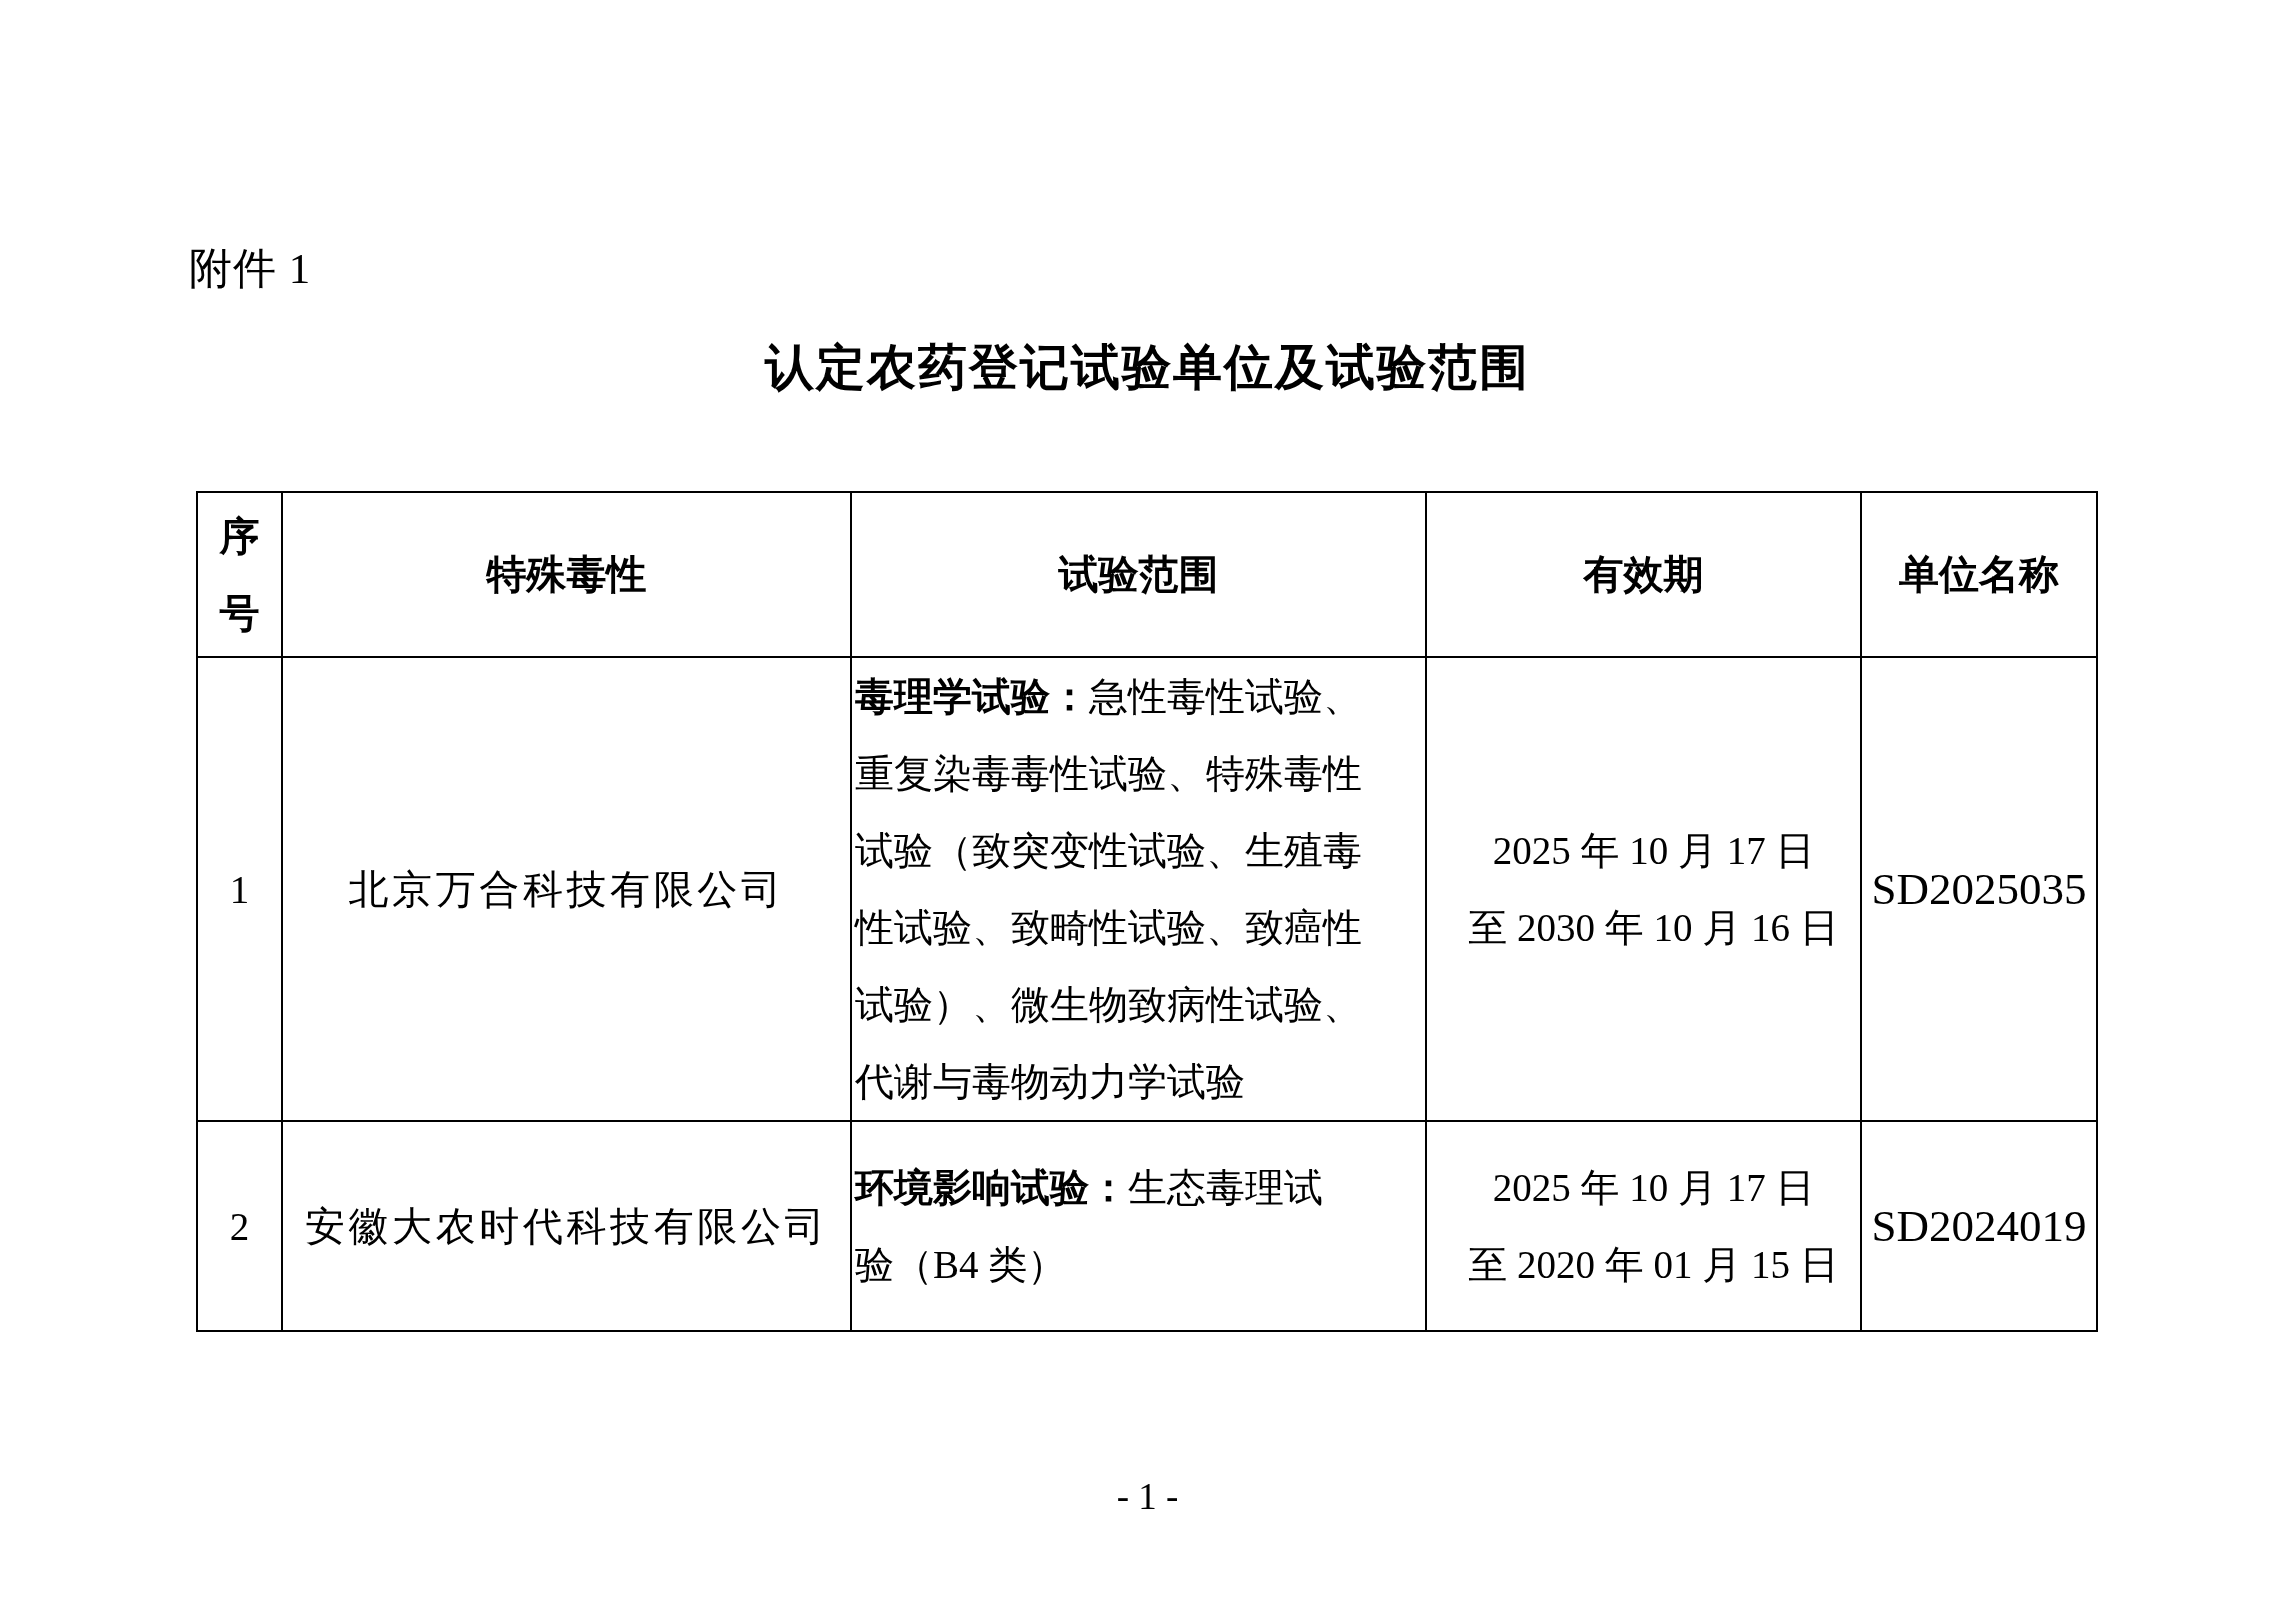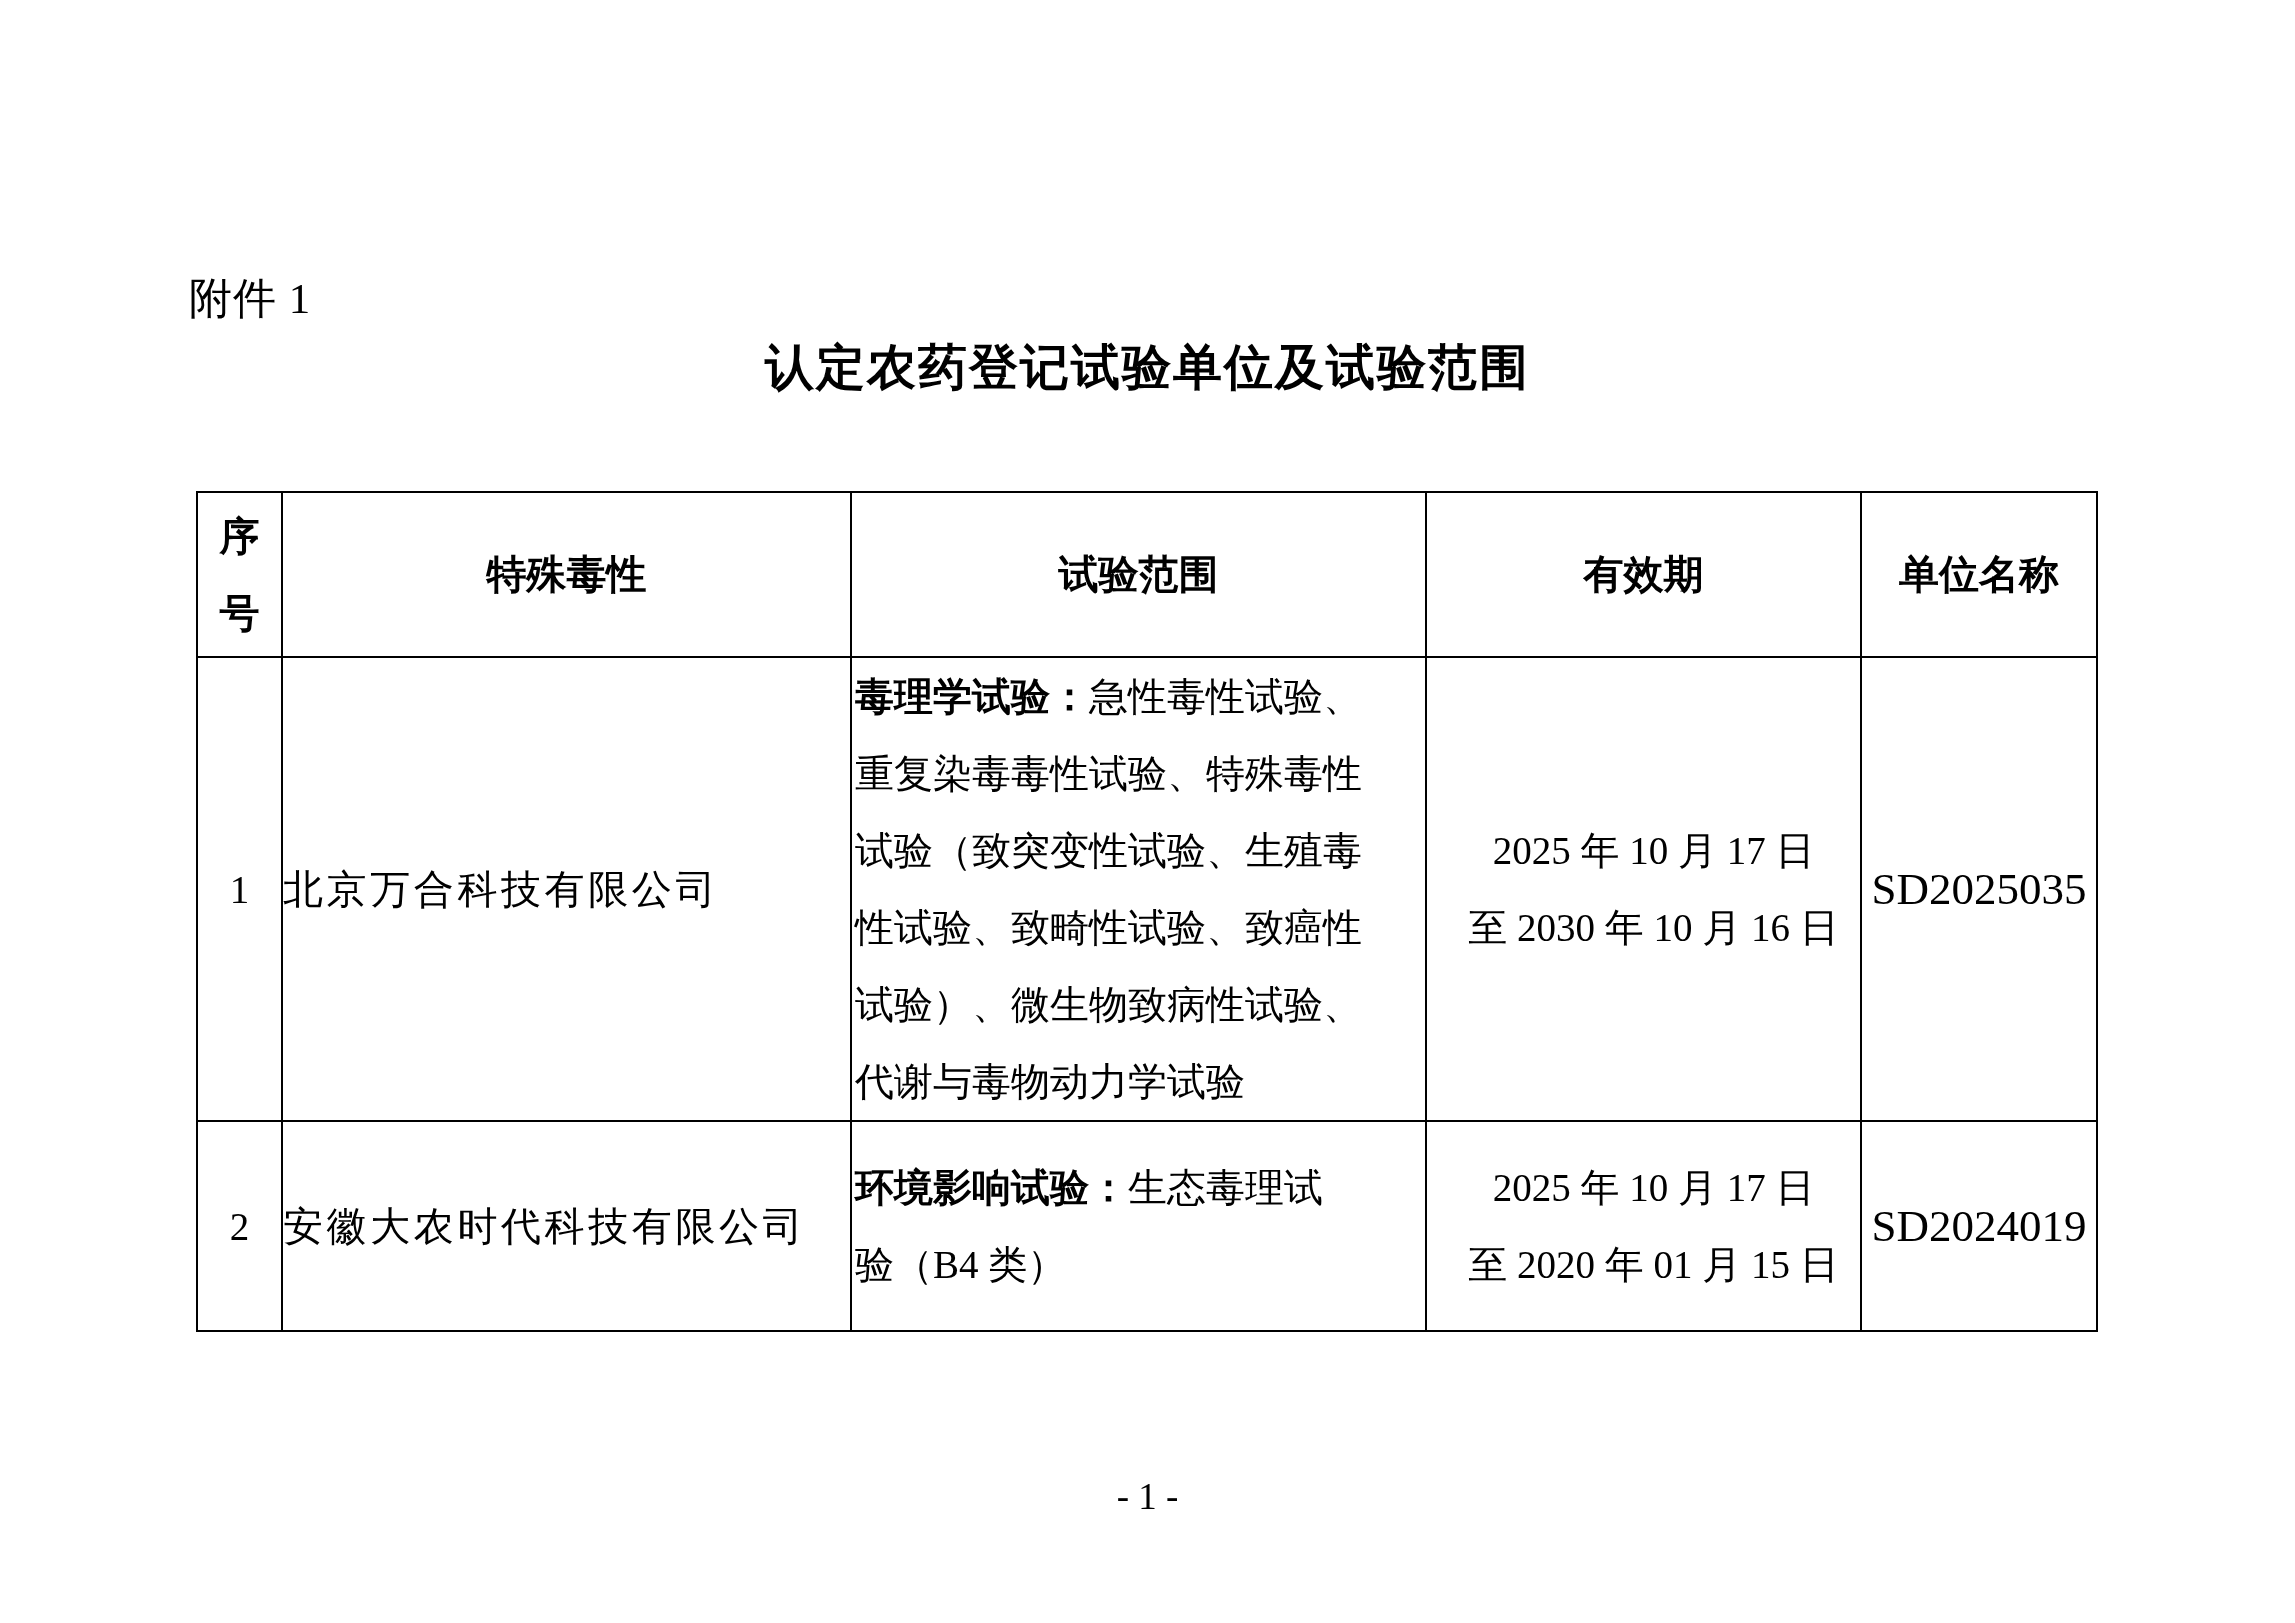--- a/index.html
+++ b/index.html
@@ -5,21 +5,21 @@
   * { margin: 0; padding: 0; box-sizing: border-box; }
   html, body { background: #ffffff; }
   body {
     width: 2295px; height: 1623px;
     position: relative;
     color: #000;
     font-family: "Liberation Serif", "DejaVu Serif", serif;
   }
   .attachment {
     position: absolute;
-    left: 189px; top: 273px;
+    left: 189px; top: 243px;
     font-size: 43px;
     line-height: 1.2;
     letter-spacing: 1px;
   }
   .title {
     position: absolute;
     left: 0; top: 335px;
     width: 100%;
     text-align: center;
     font-size: 49px;
@@ -42,21 +42,21 @@
   table.reg tbody tr.row-1 { height: 210px; }
   th.hdr {
     font-size: 40px;
     font-weight: bold;
     text-align: center;
     line-height: 77px;
   }
   th.hdr .hline { line-height: 77px; }
   td.cell { font-size: 39px; line-height: 77px; }
   td.cell-index { text-align: center; font-size: 39px; }
-  td.cell-unit  { text-align: left; font-size: 40px; letter-spacing: 3.6px; }
+  td.cell-unit  { text-align: center; font-size: 40px; letter-spacing: 3.6px; }
   td.cell-scope { text-align: left; padding: 0 3px; }
   td.cell-scope .line { line-height: 77px; }
   td.cell-scope .lead {
     font-family: "Liberation Sans", "DejaVu Sans", sans-serif;
     font-weight: bold;
   }
   td.cell-validity { text-align: center; padding-left: 20px; }
   td.cell-validity .vline { line-height: 77px; }
   td.cell-cert { text-align: center; font-size: 45px; }
   .footer {

